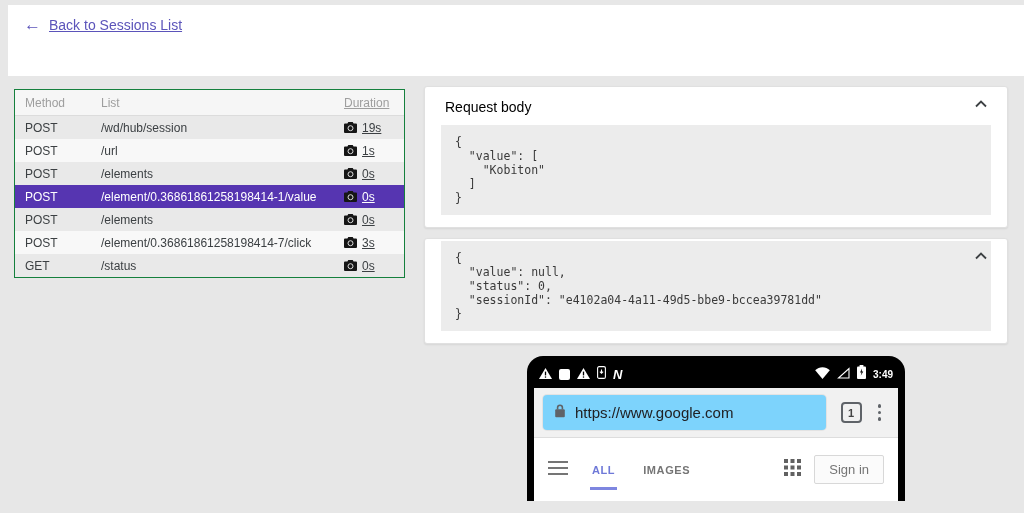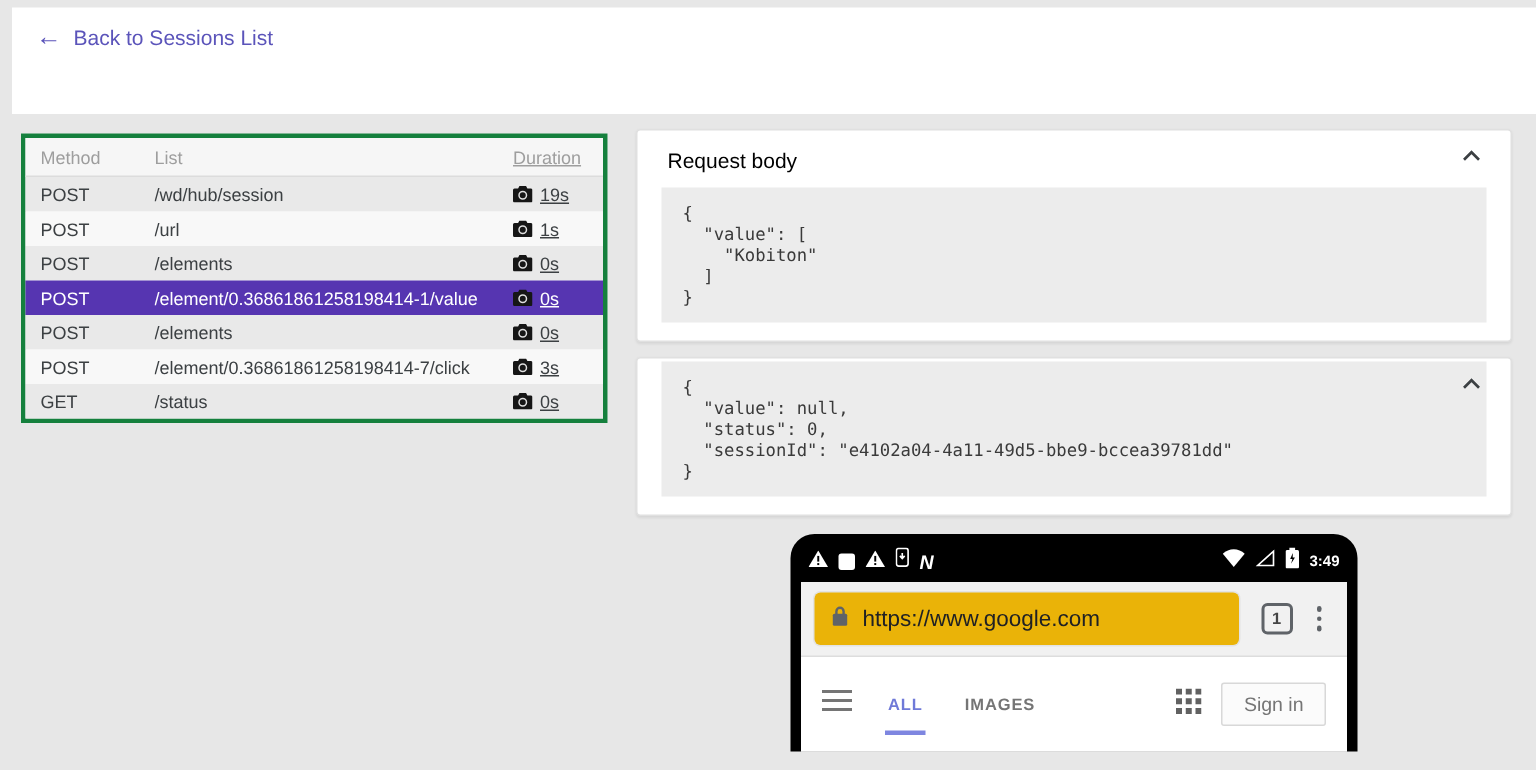--- a/index.html
+++ b/index.html
@@ -4,29 +4,29 @@
 <style>
   * { margin:0; padding:0; box-sizing:border-box; }
   html,body { width:1024px; height:513px; overflow:hidden; }
   body { background:#e7e7e7; font-family:"Liberation Sans", sans-serif; color:#3c4043; }
 
   
   .header { background:#fff; margin:5px 0 0 8px; height:71px; }
   .back-row { padding:10px 0 0 16px; }
   .back-link { display:inline-flex; align-items:center; gap:8px; color:#5b54ba; font-size:14px; cursor:pointer; }
   .back-link .arrow { font-size:17px; text-decoration:none; }
-  .back-link .back-text { }
+  .back-link .back-text { text-decoration:underline; }
   .tabs { display:flex; margin-top:6px; }
   .tab { width:150px; text-align:center; font-size:11.5px; letter-spacing:.4px; color:#b4b4b4;
          padding:10px 0 8px; border-bottom:3px solid transparent; cursor:pointer; }
   .tab.active { color:#3c4043; border-bottom-color:#5635b1; }
 
   
   .main { display:flex; align-items:flex-start; }
-  .table-panel { width:391px; margin:13px 0 0 14px; background:#f6f6f6; border:3px solid #15803d; }
+  .table-panel { width:391px; margin:13px 0 0 14px; background:#f6f6f6; border:1px solid #15803d; }
   .t-row { display:flex; align-items:center; height:23px; font-size:12px; }
   .t-head { height:26px; color:#9e9e9e; background:#f6f6f6; border-bottom:1px solid #dcdcdc; }
   .c-method { width:86px; padding-left:10px; flex:none; }
   .c-path { flex:1; overflow:hidden; white-space:nowrap; }
   .c-duration { width:60px; flex:none; display:flex; align-items:center; gap:5px;text-decoration:underline; }
   .t-row.odd { background:#e9e9e9; }
   .t-row.even { background:#f8f8f8; }
   .t-row.selected { background:#5635b1; color:#fff; }
   .cam { flex:none; display:inline-flex; }
 
@@ -42,21 +42,21 @@
 
   
   .device { width:378px; margin:12px 0 0 103px; background:#000; border-radius:16px 16px 0 0; padding:7px 7px 0; }
   .status-bar { height:25px; display:flex; align-items:center; gap:7px; padding:0 5px 3px; color:#fff; }
   .sb-spacer { flex:1; }
   .sb-square { width:11px; height:11px; background:#fff; border-radius:2px; }
   .sb-n { font-weight:bold; font-style:italic; font-size:13px; letter-spacing:-1px; }
   .sb-time { font-size:10px; font-weight:bold; }
   .screen { background:#fff; }
   .chrome-bar { background:#f1f1f1; height:50px; display:flex; align-items:center; padding:0 9px; border-bottom:1px solid #ddd; }
-  .url-field { flex:1; height:35px; background:#eab308; border-radius:4px; box-shadow:0 0 0 1px #e3e3e3;
+  .url-field { flex:1; height:35px; background:#7dd3fc; border-radius:4px; box-shadow:0 0 0 1px #e3e3e3;
                display:flex; align-items:center; gap:9px; padding:0 11px; }
   .url-text { font-size:15px; color:#202124; }
   .tab-box { width:21px; height:21px; border:2px solid #5f6368; border-radius:4px; margin-left:15px;
              display:flex; align-items:center; justify-content:center; font-size:11px; font-weight:bold; color:#444; }
   .menu-dots { display:flex; flex-direction:column; gap:3px; margin:0 6px 0 14px; padding:2px; cursor:pointer; }
   .menu-dots i { width:3.5px; height:3.5px; border-radius:50%; background:#5f6368; }
   .google-bar { height:63px; background:#fff; display:flex; align-items:center; padding:0 14px; }
   .g-tabs { display:flex; gap:24px; margin-left:22px; }
   .g-tab { font-size:11px; font-weight:bold; letter-spacing:.6px; color:#757575;
            padding:14px 2px 11px; border-bottom:3px solid transparent; cursor:pointer; }

